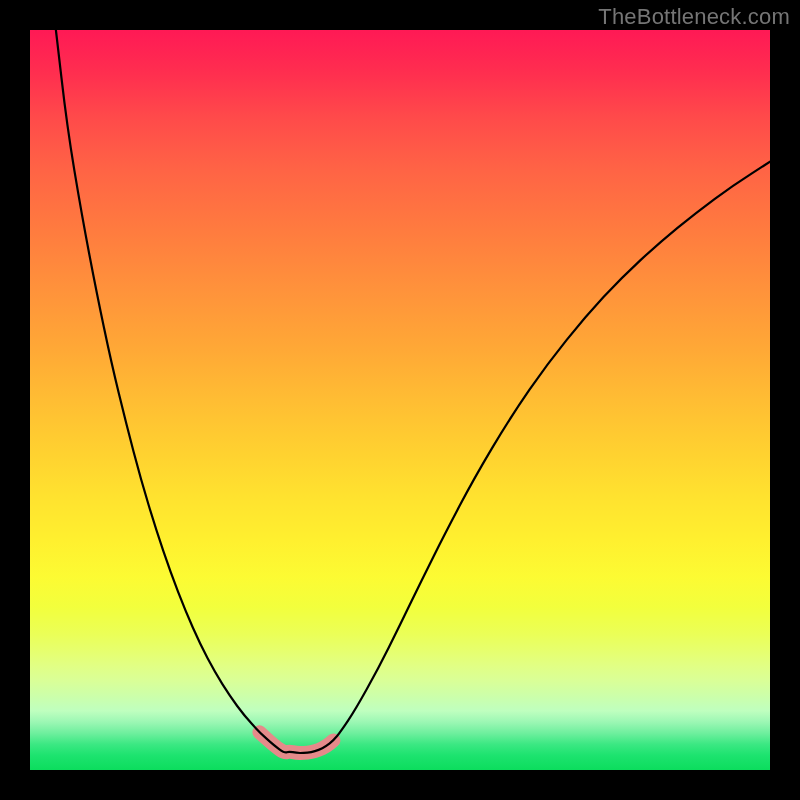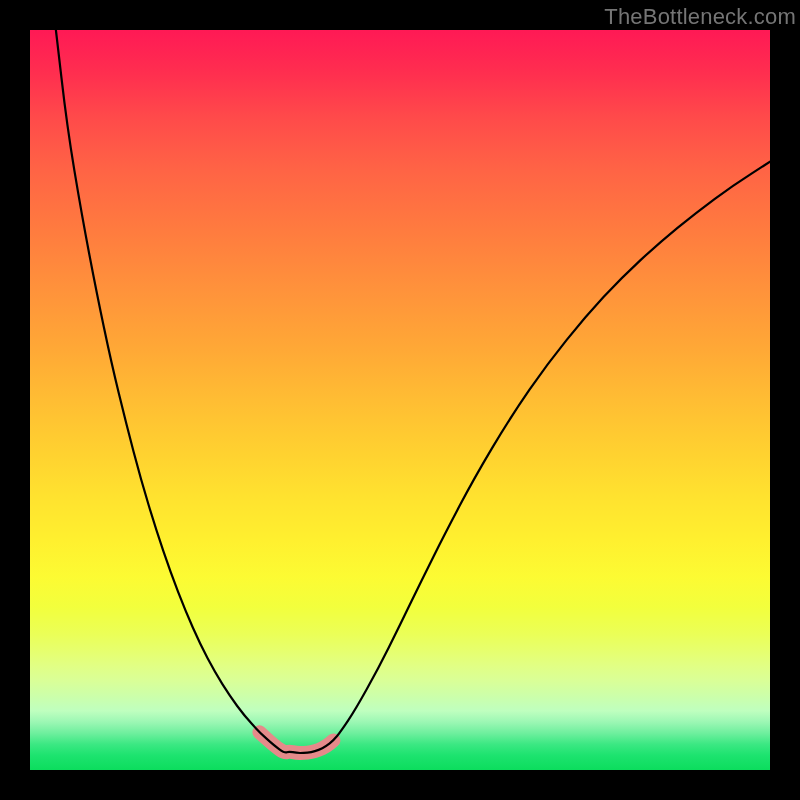--- a/index.html
+++ b/index.html
@@ -13,21 +13,21 @@
   }
   .frame {
     position: relative;
     width: 800px;
     height: 800px;
     background: #000;
   }
   .watermark {
     position: absolute;
     top: 4px;
-    right: 4px;
+    right: 10px;
     color: #757575;
     font-size: 22px;
     font-weight: 500;
     letter-spacing: 0.2px;
     z-index: 30;
   }
   .plot {
     position: absolute;
     left: 30px;
     top: 30px;

